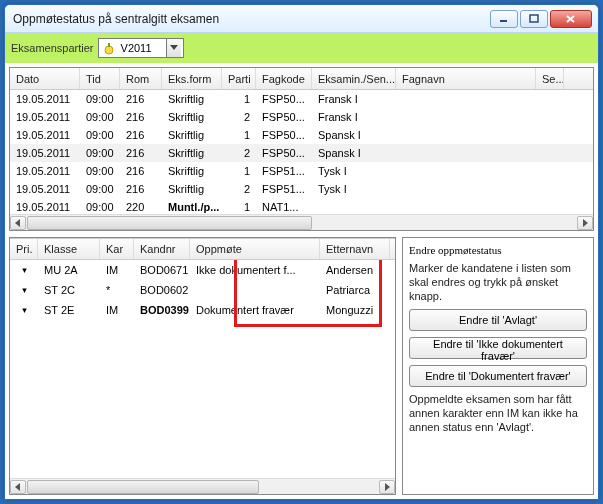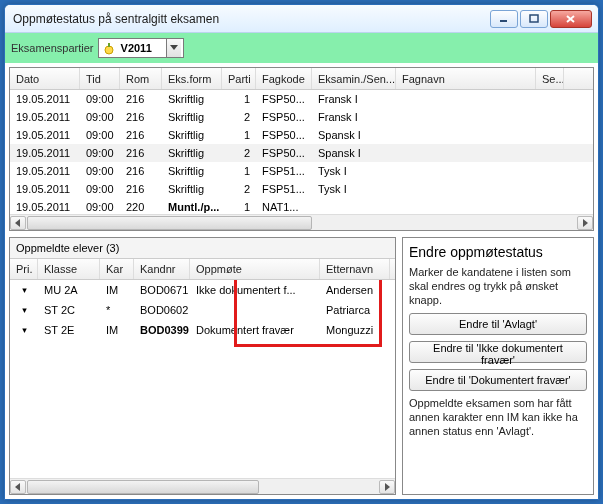--- a/index.html
+++ b/index.html
@@ -58,40 +58,40 @@
   }
   .winbtn.close {
     width: 42px;
     background: linear-gradient(#f6a8a0, #d6443a);
     border-color: #a83328;
     color: #fff;
   }
   .winbtn svg { display: block; }
   .toolbar {
     height: 30px;
-    background: #86efac;
+    background: #bef264;
     display: flex;
     align-items: center;
     padding: 0 6px;
     gap: 4px;
   }
   .toolbar label { color: #333; }
   .select {
     display: inline-flex;
     align-items: center;
     height: 20px;
     border: 1px solid #7a7a7a;
     background: #fff;
     padding: 0 2px 0 2px;
   }
   .select .icon {
     width: 16px; height: 16px;
     display: inline-flex; align-items:center; justify-content:center;
   }
-  .select .val { padding: 0 14px 0 4px; font-weight: bold; }
+  .select .val { padding: 0 14px 0 4px; }
   .select .caret {
     width: 15px; height: 18px;
     border-left: 1px solid #7a7a7a;
     display: flex; align-items: center; justify-content: center;
     background: linear-gradient(#f9f9f9,#e1e1e1);
   }
   .caret svg { display:block; }
   .grids {
     padding: 4px;
     display: flex;
@@ -198,21 +198,22 @@
   }
   .rightpanel {
     width: 192px;
     border: 1px solid #888;
     display: flex;
     flex-direction: column;
     padding: 6px;
     gap: 6px;
   }
   .rightpanel .heading {
-    font-size: 14px;
+    font-size: 11px;
+    font-family: Liberation Serif, serif;
   }
   .rightpanel .help {
     font-size: 11px;
     color: #222;
     line-height: 1.25;
   }
   .btnw {
     height: 22px;
     border: 1px solid #888;
     background: linear-gradient(#fdfdfd,#e9e9e9);
@@ -375,21 +376,20 @@
         <div class="btn">
               <svg width="6" height="8">
                 <polygon points="1,0 1,8 6,4" fill="#555"></polygon>
               </svg>
             </div>
       </div>
     </div>
 
     <div class="lower">
       <div class="leftpanel">
-        <div class="panelcap">Oppmeldte elever (3)</div>
         <div class="thead2" id="thead2">
               <div class="th" style="width: 28px; text-align: right;">Pri.</div>
               <div class="th" style="width: 62px;">Klasse</div>
               <div class="th" style="width: 34px;">Kar</div>
               <div class="th" style="width: 56px;">Kandnr</div>
               <div class="th" style="width: 130px;">Oppmøte</div>
               <div class="th" style="width: 70px;">Etternavn</div>
             </div>
         <div class="tbody2" id="tbody2">
           <div class="trow" style="height: 20px;">

